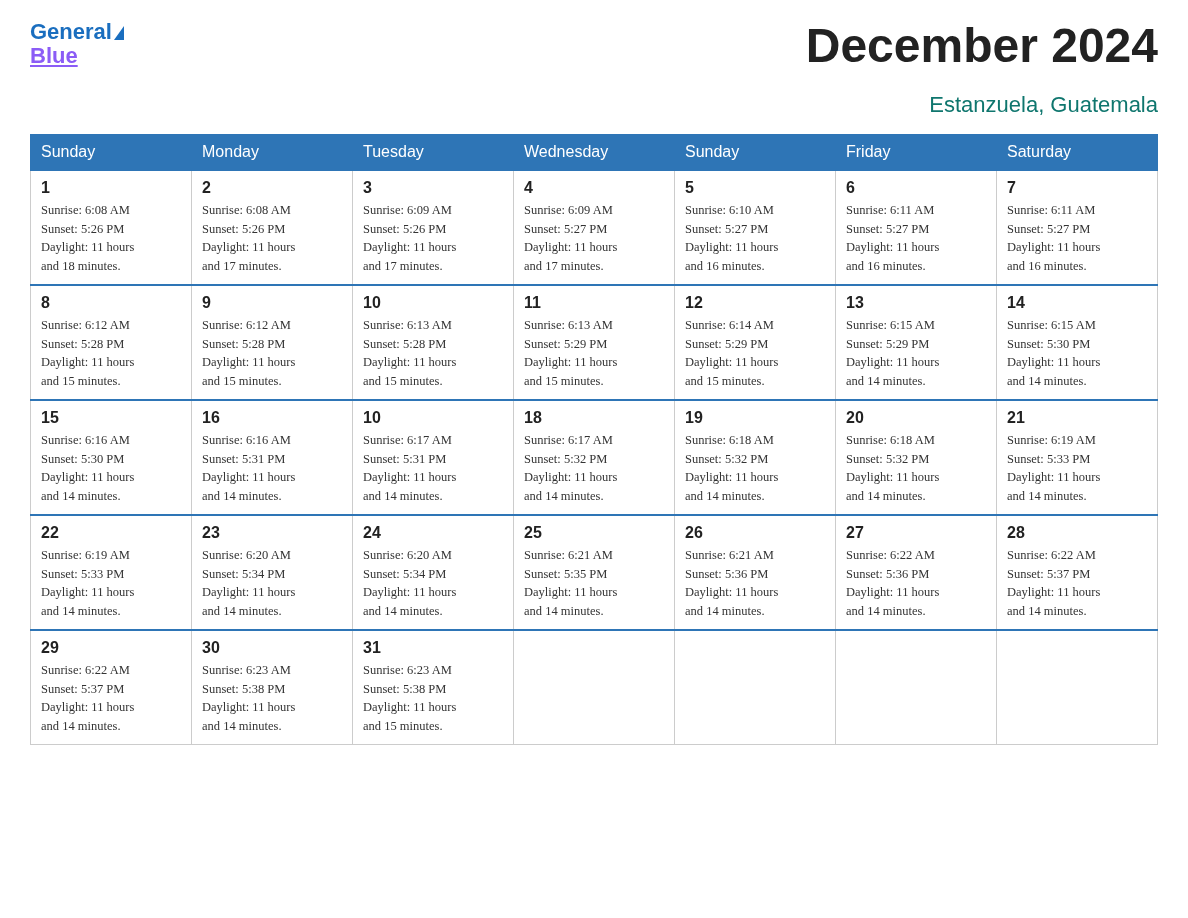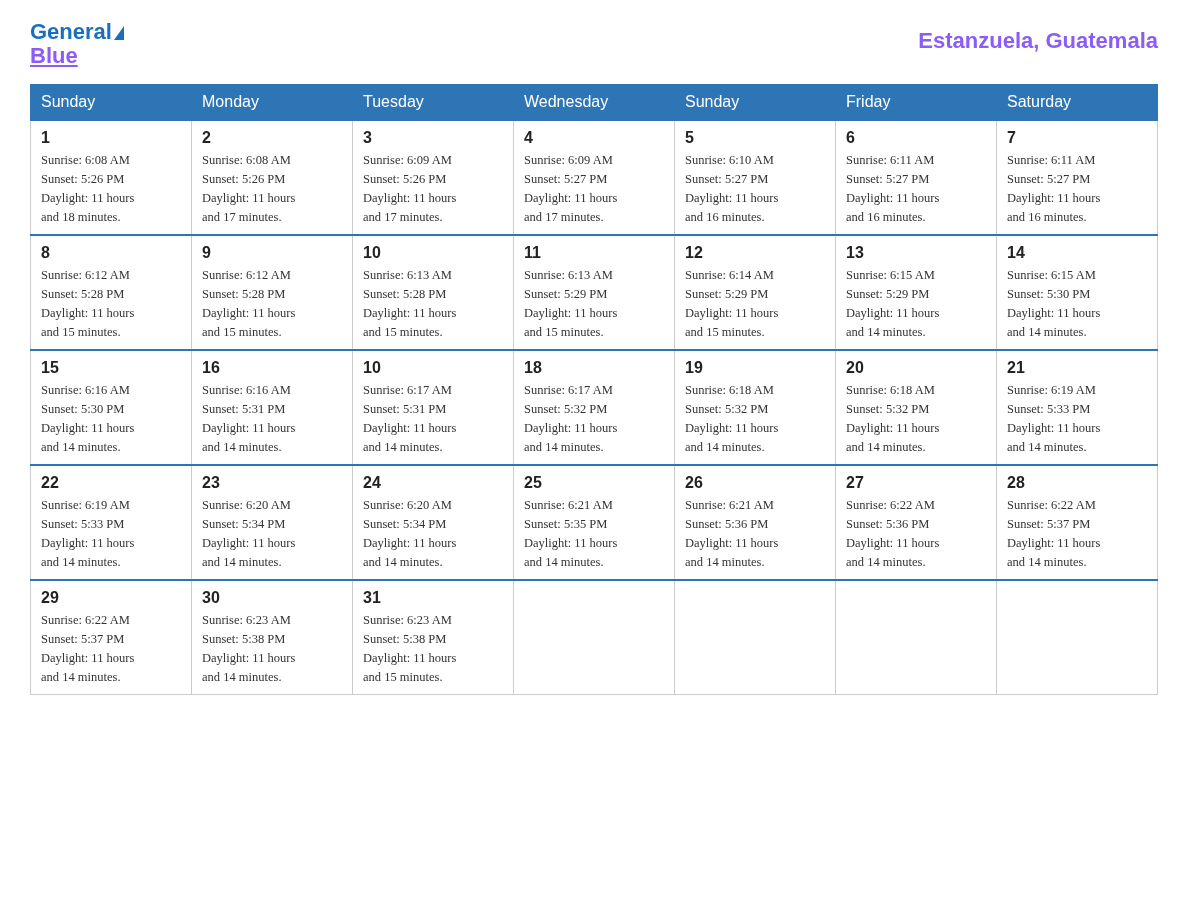--- a/index.html
+++ b/index.html
@@ -43,23 +43,23 @@
       text-align: right;
     }
     .title-block h1 {
       font-size: 48px;
       font-weight: bold;
       color: #222;
       line-height: 1.1;
     }
     .title-block h2 {
       font-size: 22px;
-      font-weight: bold;
-      color: #8b5cf6;
-      margin-top: 8px;
+      font-weight: normal;
+      color: #0f766e;
+      margin-top: 19px;
     }
     .calendar {
       width: 100%;
       border-collapse: collapse;
       table-layout: fixed;
     }
     .calendar thead th {
       background-color: #2e75b6;
       color: #fff;
       padding: 8px 10px;
@@ -101,20 +101,21 @@
 <body>
 
 <div class="header">
   <div class="logo">
     <div class="logo-text">
       <span>General</span><span class="logo-triangle"></span><br>
       <span style="color:#8b5cf6; font-size:22px;text-decoration:underline;">Blue</span>
     </div>
   </div>
   <div class="title-block">
+    <h1>December 2024</h1>
     <h2>Estanzuela, Guatemala</h2>
   </div>
 </div>
 
 <table class="calendar">
   <thead>
     <tr>
     <th>Sunday</th>
         <th>Monday</th>
         <th>Tuesday</th>

